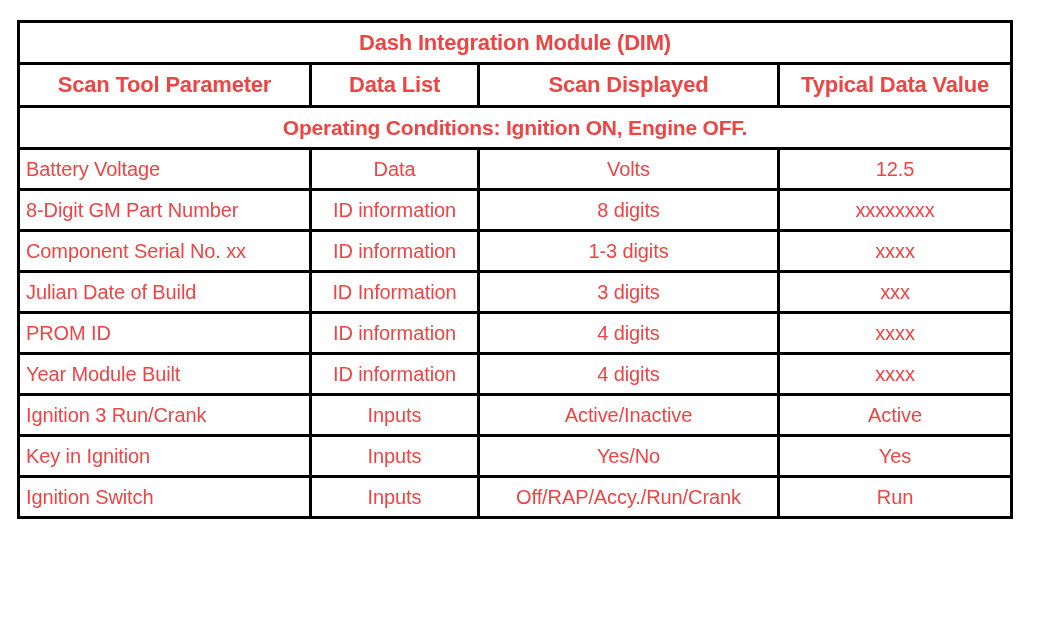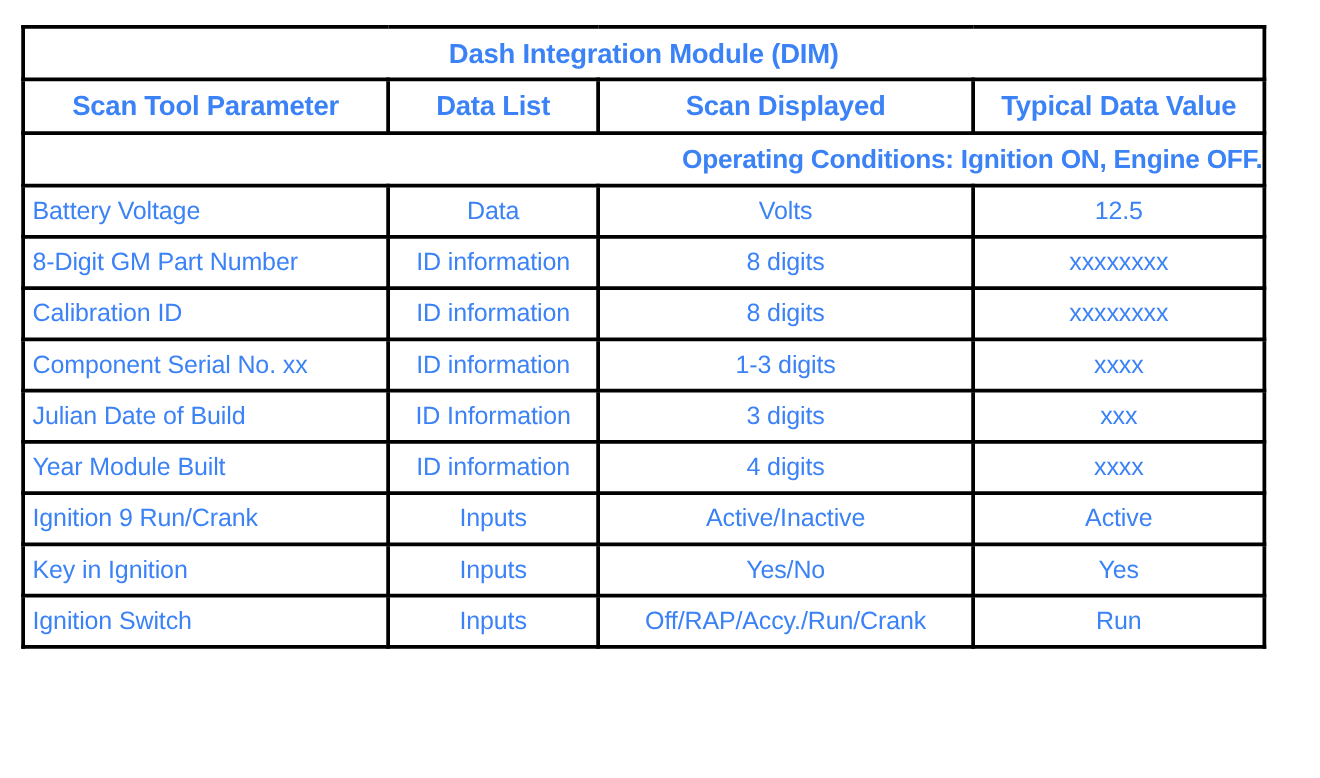--- a/index.html
+++ b/index.html
@@ -24,21 +24,21 @@
     left: 17px;
     top: 20px;
     width: 993px;
     border-collapse: collapse;
     table-layout: fixed;
     background: #ffffff;
   }
   .dim-table td {
     border: 3px solid #000000;
     padding: 0;
-    color: #3b82f6;
+    color: #ef4444;
     background: #ffffff;
   }
   .col-param  { width: 292px; }
   .col-list   { width: 168px; }
   .col-units  { width: 300px; }
   .col-value  { width: 233px; }
 
   .row-title td {
     height: 39px;
     text-align: center;
@@ -50,21 +50,21 @@
     height: 40px;
     text-align: center;
     font-size: 22px;
     font-weight: bold;
     letter-spacing: -0.2px;
     white-space: nowrap;
     margin-left: 40px;
   }
   .row-cond td {
     height: 39px;
-    text-align: right;
+    text-align: center;
     font-size: 21px;
     font-weight: bold;
     letter-spacing: -0.2px;
   }
   .row-data td {
     height: 38px;
     font-size: 20px;
     font-weight: normal;
     letter-spacing: -0.1px;
     white-space: nowrap;
@@ -143,34 +143,20 @@
             <span class="cell-inner">ID information</span>
           </td>
         <td class="c-units">
             <span class="cell-inner">8 digits</span>
           </td>
         <td class="c-value">
             <span class="cell-inner">xxxxxxxx</span>
           </td>
       </tr>
 
-      <tr class="row-data">
-        <td class="c-param">
-            <span class="cell-inner">Calibration ID</span>
-          </td>
-        <td class="c-list">
-            <span class="cell-inner">ID information</span>
-          </td>
-        <td class="c-units">
-            <span class="cell-inner">8 digits</span>
-          </td>
-        <td class="c-value">
-            <span class="cell-inner">xxxxxxxx</span>
-          </td>
-      </tr>
 
       <tr class="row-data">
         <td class="c-param">
             <span class="cell-inner">Component Serial No. xx</span>
           </td>
         <td class="c-list">
             <span class="cell-inner">ID information</span>
           </td>
         <td class="c-units">
             <span class="cell-inner">1-3 digits</span>
@@ -188,39 +174,53 @@
             <span class="cell-inner">ID Information</span>
           </td>
         <td class="c-units">
             <span class="cell-inner">3 digits</span>
           </td>
         <td class="c-value">
             <span class="cell-inner">xxx</span>
           </td>
       </tr>
 
+      <tr class="row-data">
+        <td class="c-param">
+            <span class="cell-inner">PROM ID</span>
+          </td>
+        <td class="c-list">
+            <span class="cell-inner">ID information</span>
+          </td>
+        <td class="c-units">
+            <span class="cell-inner">4 digits</span>
+          </td>
+        <td class="c-value">
+            <span class="cell-inner">xxxx</span>
+          </td>
+      </tr>
 
       <tr class="row-data">
         <td class="c-param">
             <span class="cell-inner">Year Module Built</span>
           </td>
         <td class="c-list">
             <span class="cell-inner">ID information</span>
           </td>
         <td class="c-units">
             <span class="cell-inner">4 digits</span>
           </td>
         <td class="c-value">
             <span class="cell-inner">xxxx</span>
           </td>
       </tr>
 
       <tr class="row-data">
         <td class="c-param">
-            <span class="cell-inner">Ignition 9 Run/Crank</span>
+            <span class="cell-inner">Ignition 3 Run/Crank</span>
           </td>
         <td class="c-list">
             <span class="cell-inner">Inputs</span>
           </td>
         <td class="c-units">
             <span class="cell-inner">Active/Inactive</span>
           </td>
         <td class="c-value">
             <span class="cell-inner">Active</span>
           </td>

